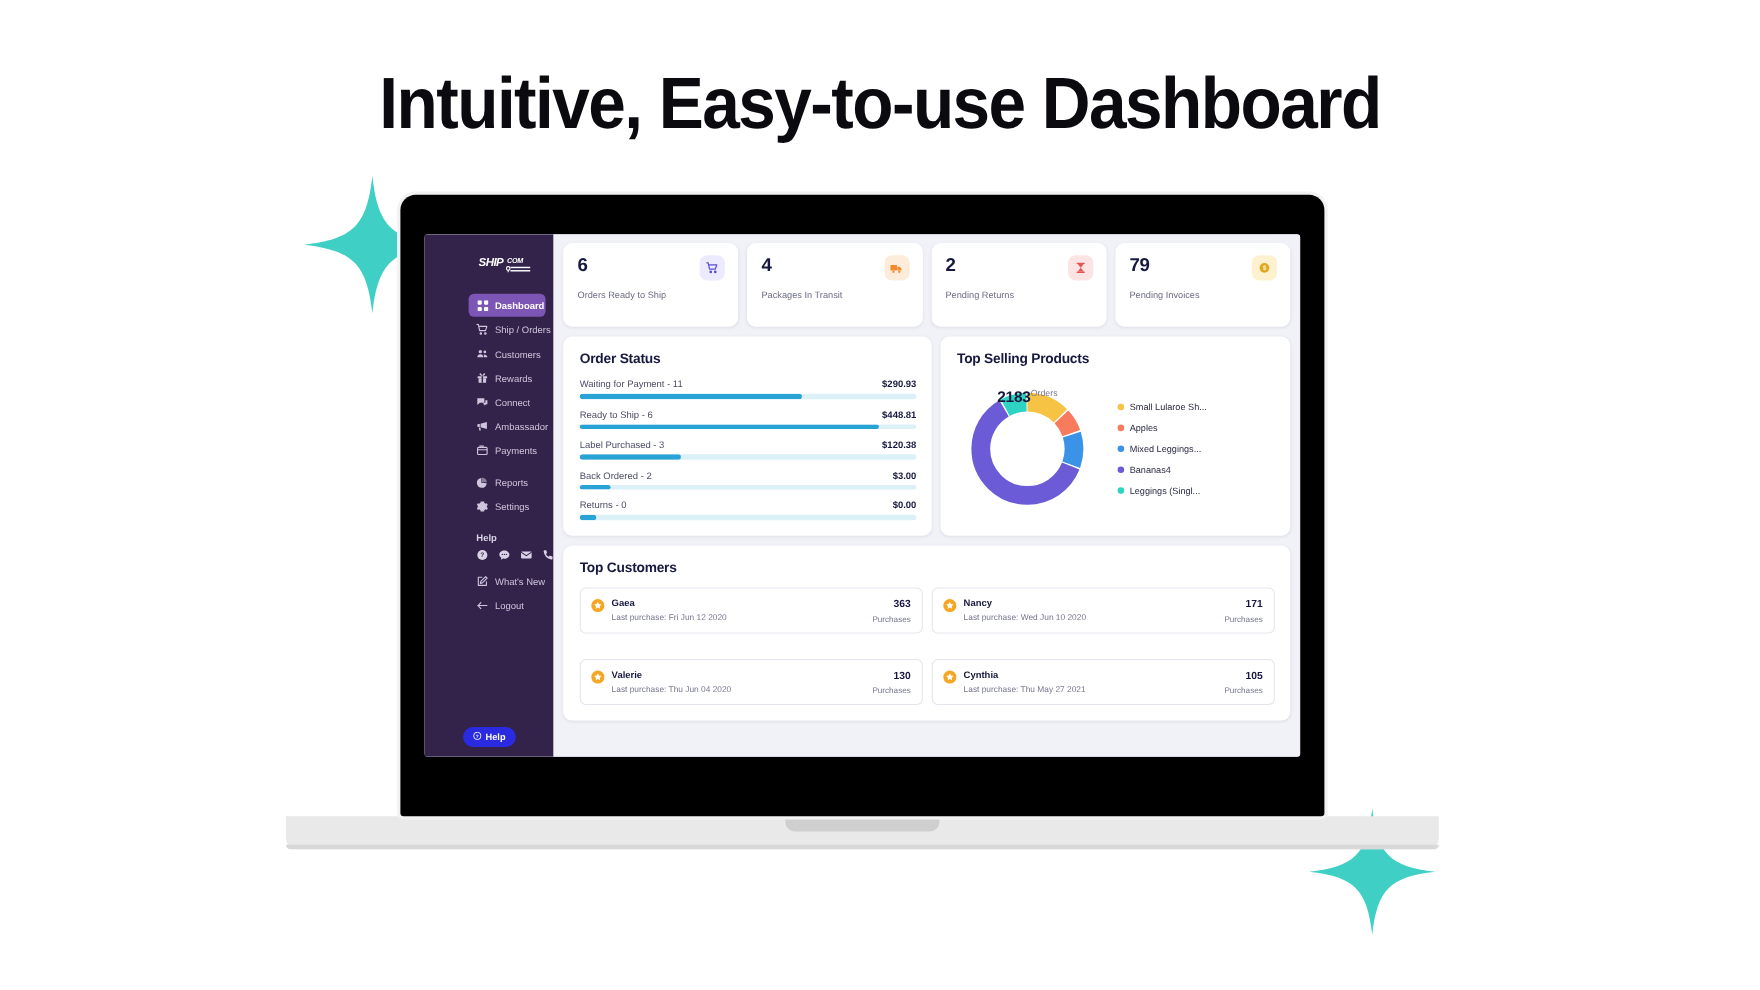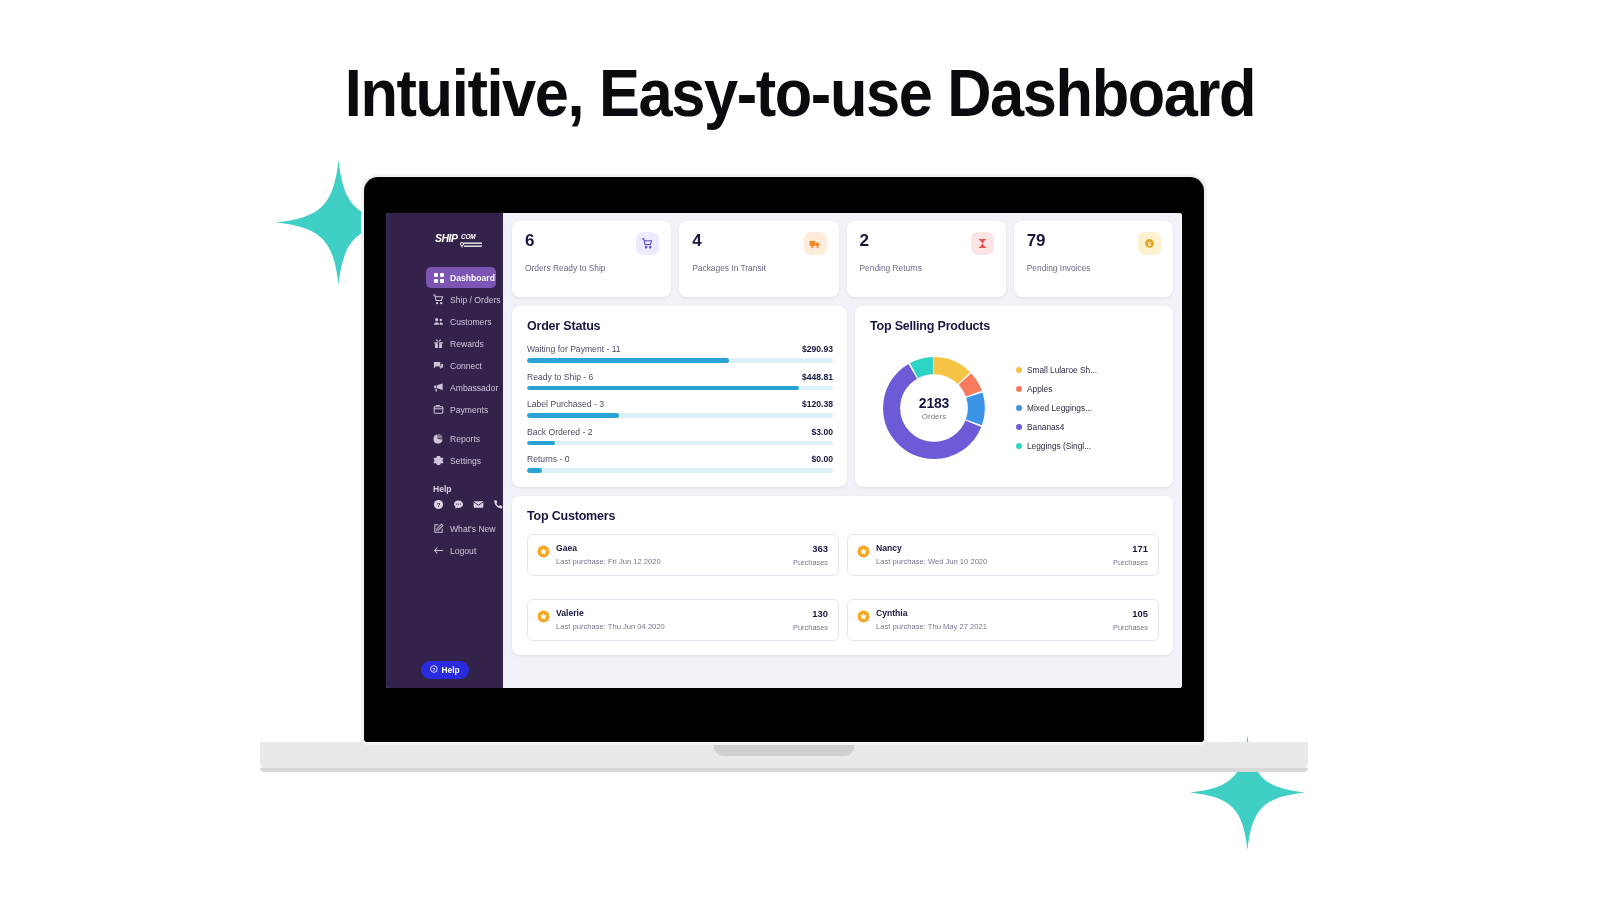--- a/index.html
+++ b/index.html
@@ -112,22 +112,22 @@
   .status-name { font-size:8.6px; color:#4c4c66; }
   .status-amt { font-size:8.6px; color:#16183f; font-weight:600; }
   .status-track { height:4.5px; border-radius:3px; background:#dcf0f8; width:100%; overflow:hidden; }
   .status-fill { height:100%; border-radius:3px; background:#29a3d5; }
 
   .prod-panel { flex:1; display:flex; flex-direction:column; }
   .donut-wrap { display:flex; align-items:center; gap:14px; padding-top:8px; }
   .donut { position:relative; width:112px; height:112px; flex:0 0 112px; margin-left:8px;}
   .donut svg { display:block; transform:rotate(-90deg); }
   .donut-center {
-    position:absolute; inset:0; display:flex; flex-direction:column;
-    align-items:center; justify-content:center; pointer-events:none;
+    position:absolute; inset:0; display:flex; flex-direction:row;
+    justify-content:center; pointer-events:none;
   }
   .donut-total { font-size:14px; font-weight:700; color:#16183f; letter-spacing:-.2px; }
   .donut-sub { font-size:8px; color:#7b7b92; margin-top:1px; }
   .legend { display:flex; flex-direction:column; gap:9px; margin-left:12px;}
   .legend-item { display:flex; align-items:center; gap:5px; font-size:8.3px; color:#2a2a44; white-space:nowrap; }
   .legend-dot { width:6px; height:6px; border-radius:50%; flex:0 0 6px; }
 
   .cust-panel { }
   .cust-grid { display:grid; grid-template-columns:1fr 1fr; gap:23px 8px; }
   .cust-card {

